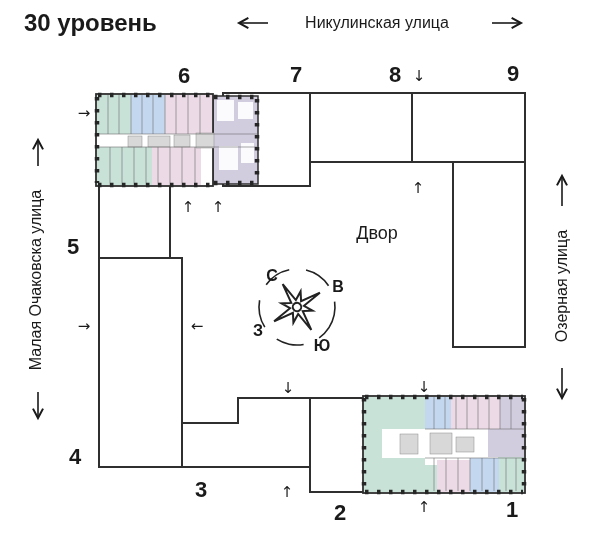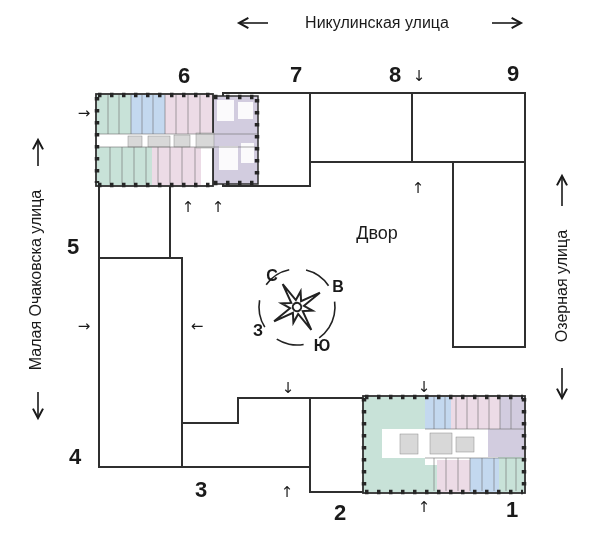--- a/index.html
+++ b/index.html
@@ -26,20 +26,21 @@
   .compass-letter{font:bold 16px "Liberation Sans",sans-serif;fill:#1a1a1a;text-anchor:middle;}
   .compass-star{fill:#ffffff;stroke:#222;stroke-width:2;stroke-linejoin:miter;}
   .compass-ring{fill:none;stroke:#222;stroke-width:1.6;stroke-dasharray:28 17;}
   .street-arrow{stroke:#1a1a1a;stroke-width:1.6;fill:none;}
 </style>
 </head>
 <body>
 
 <div class="canvas">
 
+  <div class="page-title">30 уровень</div>
 
   <svg width="600" height="540" viewBox="0 0 600 540">
     <defs>
       <marker id="ah" viewBox="0 0 10 10" refX="8" refY="5" markerWidth="9" markerHeight="9" orient="auto-start-reverse">
         <path d="M1.5 1.5 L8 5 L1.5 8.5" fill="none" stroke="#1a1a1a" stroke-width="1.4"></path>
       </marker>
     </defs>
 
     <g>
       <rect x="223" y="93" width="87" height="93" class="oline"></rect>

